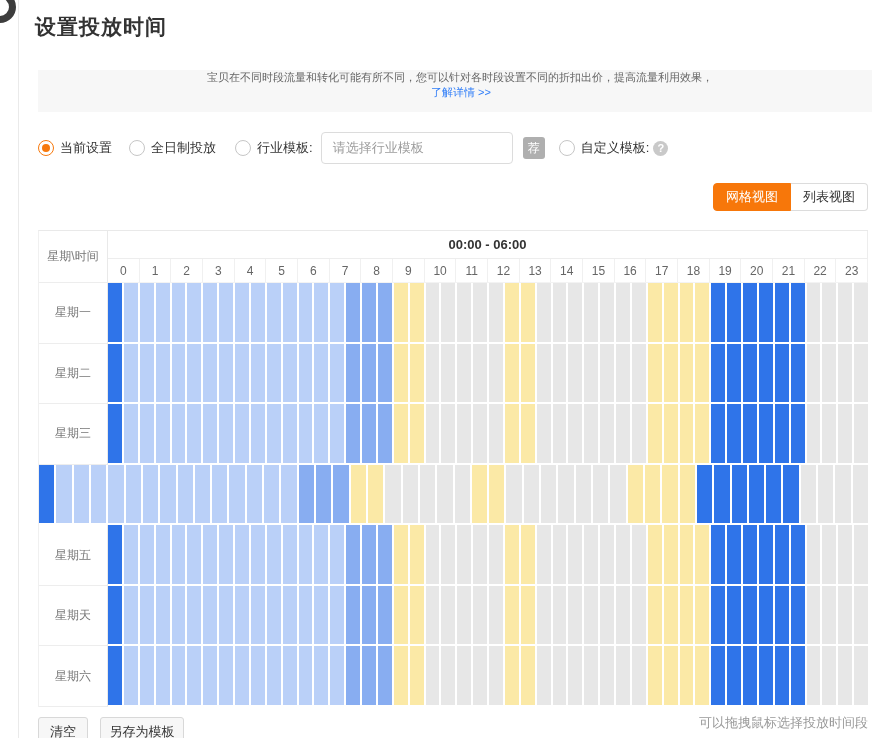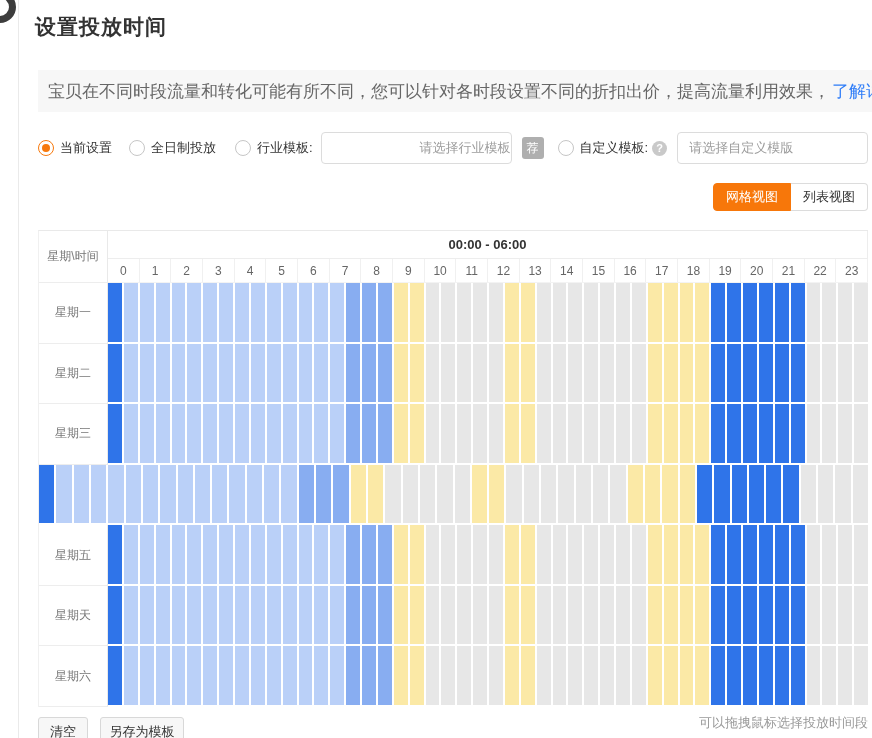--- a/index.html
+++ b/index.html
@@ -11,21 +11,21 @@
   .panel-left-border { position:absolute; left:18px; top:0; bottom:0; width:1px; background:#EAEAEA; }
   .corner-bubble {
     position:absolute; left:-16px; top:-9px; width:32px; height:32px;
     border-radius:50%; border:7px solid #3d3d3d; background:#fff;
   }
   .page-title { position:absolute; left:35px; top:13px; font-size:21px; font-weight:bold; color:#333; letter-spacing:1px; }
 
   .notice-bar {
     position:absolute; left:38px; top:70px; width:834px; height:42px;
     background:#F7F7F7; display:flex; align-items:center; padding-left:10px;
-    font-size:17px; color:#666; white-space:nowrap;
+    font-size:11px; color:#666; white-space:nowrap;flex-direction:column;
   }
   .notice-link { color:#2F7DF8; text-decoration:none; margin-left:2px; cursor:pointer; }
 
   .controls { position:absolute; left:38px; top:132px; width:830px; height:32px; display:flex; align-items:center; }
   .radio-group { display:flex; align-items:center; cursor:pointer; }
   .radio-circle {
     width:16px; height:16px; border-radius:50%; border:1px solid #C6C6C6; background:#fff;
     display:inline-flex; align-items:center; justify-content:center; flex:none;
   }
   .radio-circle.checked { border-color:#F7790D; }
@@ -110,32 +110,29 @@
     <span class="radio-label">当前设置</span>
   </div>
   <div class="radio-group" style="margin-right:19px;">
     <span class="radio-circle"></span>
     <span class="radio-label">全日制投放</span>
   </div>
   <div class="radio-group">
     <span class="radio-circle"></span>
     <span class="radio-label">行业模板:</span>
   </div>
-  <div class="select-box" style="margin-left:8px;justify-content:flex-end;">
+  <div class="select-box" style="margin-left:8px;">
     <span>请选择行业模板</span>
   </div>
   <div class="badge-recommend" style="margin-left:10px;">荐</div>
   <div class="radio-group" style="margin-left:14px;">
     <span class="radio-circle"></span>
     <span class="radio-label">自定义模板:</span>
   </div>
   <div class="help-circle" style="margin-left:4px;">?</div>
-  <div class="select-box" style="margin-left:10px;">
-    <span>请选择自定义模版</span>
-  </div>
 </div>
 
 <div class="view-toggle">
   <div class="toggle-btn grid">网格视图</div>
   <div class="toggle-btn list">列表视图</div>
 </div>
 
 <div class="grid-table">
   <div class="table-header">
     <div class="corner-cell">星期\时间</div>

